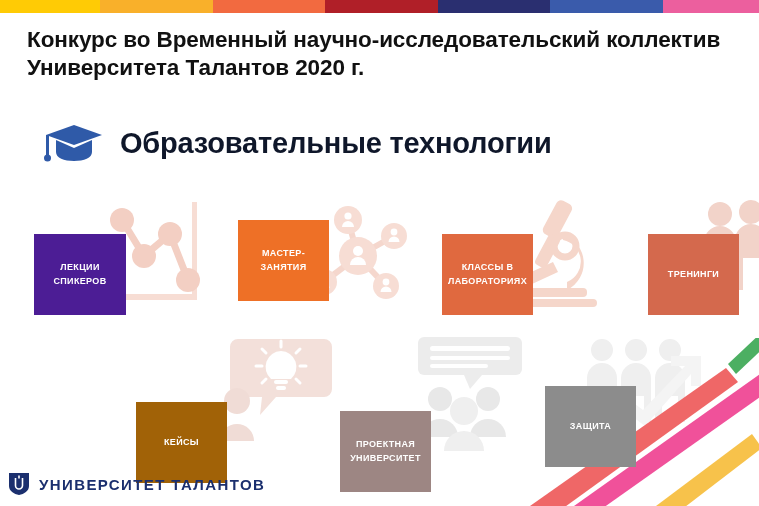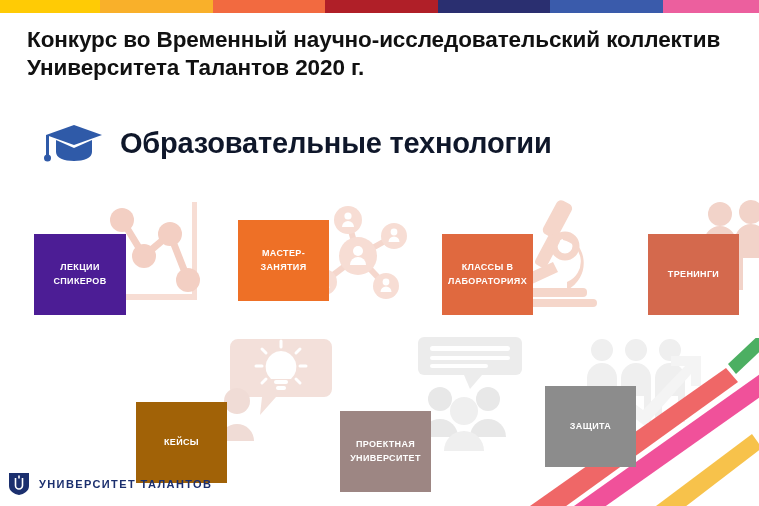--- a/index.html
+++ b/index.html
@@ -87,21 +87,21 @@
   .footer-logo {
     position: absolute;
     left: 8px;
     top: 472px;
     display: flex;
     align-items: center;
     gap: 9px;
   }
   .logo-mark { width: 22px; height: 24px; display: block; }
   .logo-text {
-    font-size: 11px;
+    font-size: 15px;
     font-weight: bold;
     color: #1b2f6e;
     letter-spacing: 1.4px;
     white-space: nowrap;
   }
 </style>
 </head>
 <body>
 
 <div id="slide">

